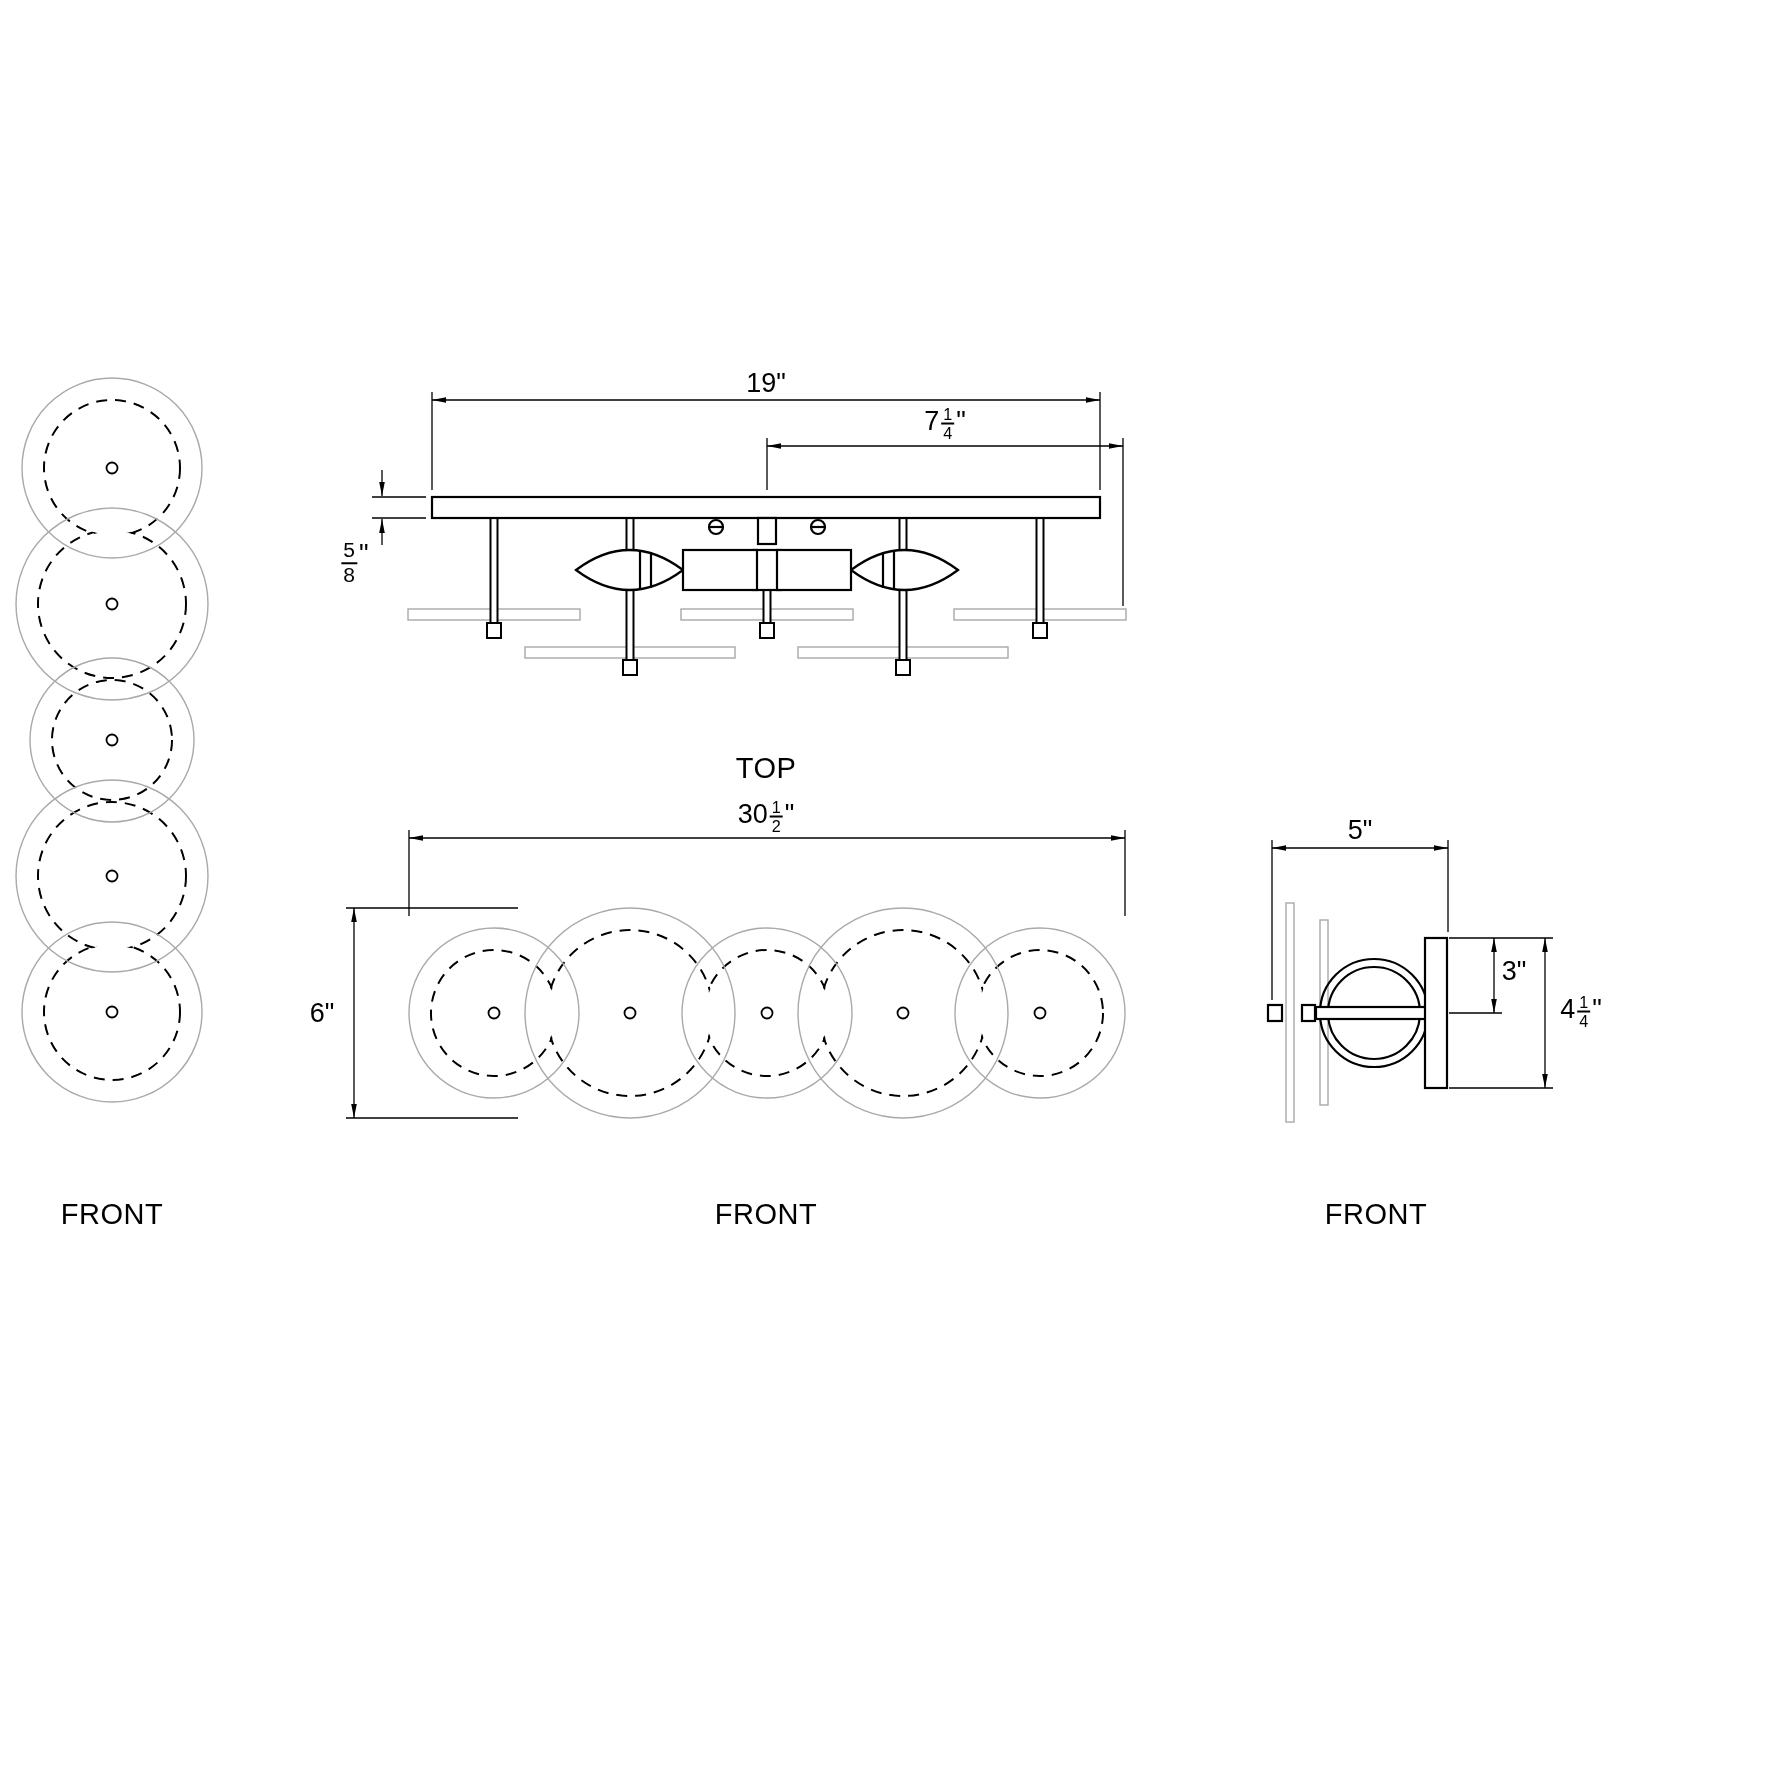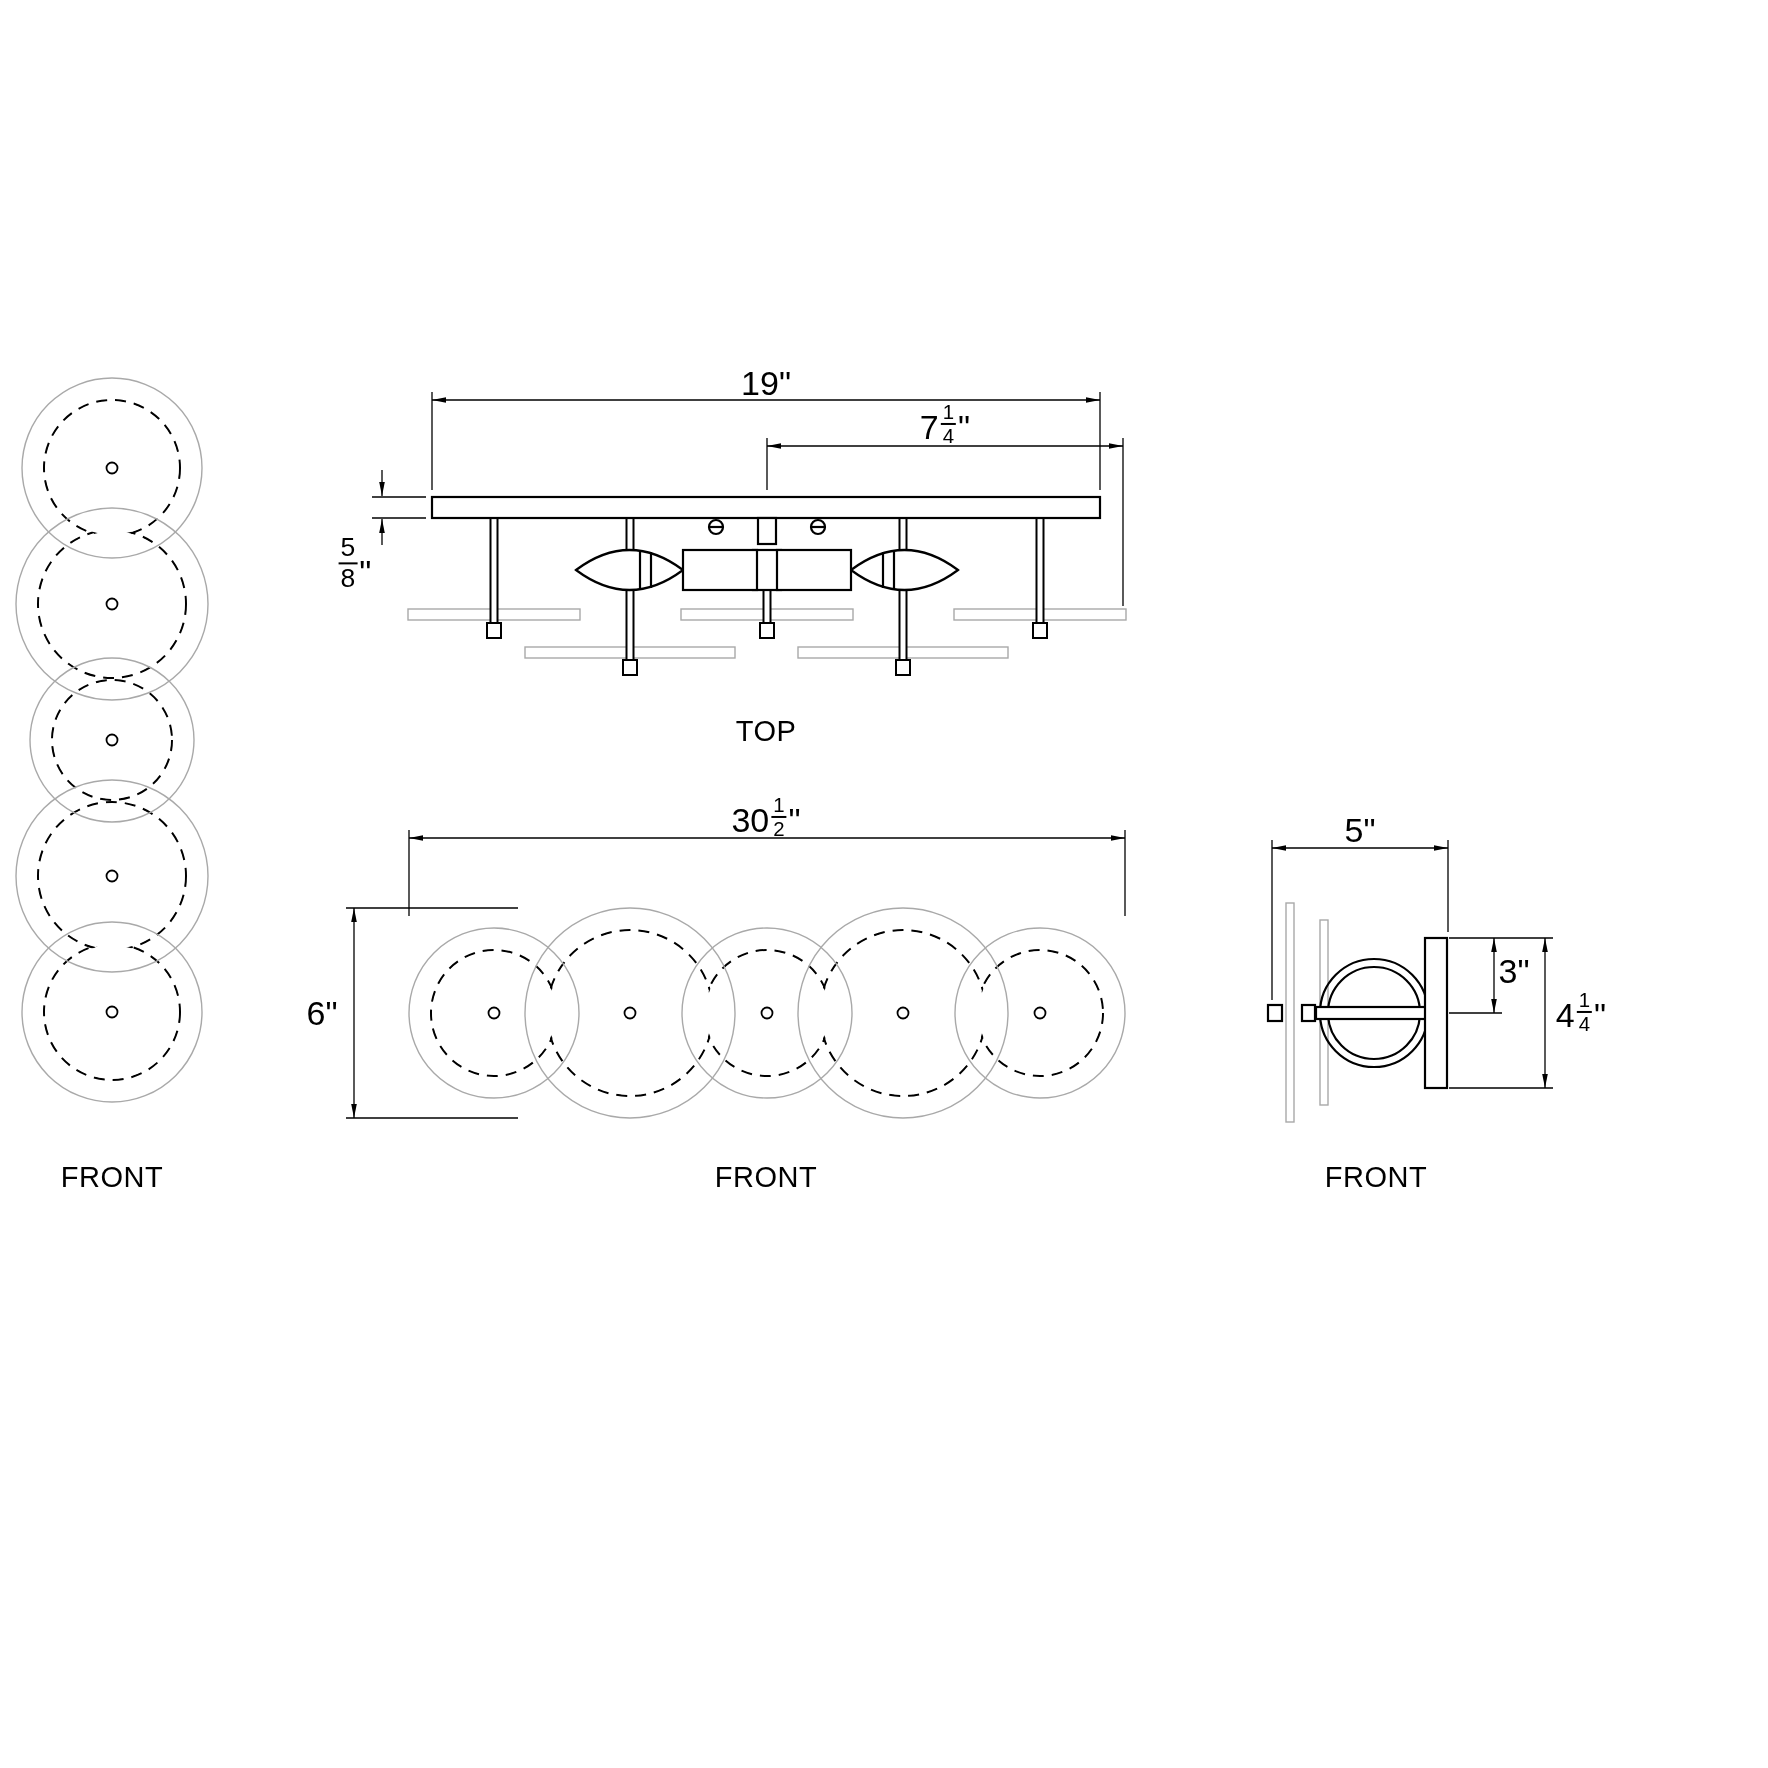--- a/index.html
+++ b/index.html
@@ -7,27 +7,27 @@
           font-family:"Liberation Sans","DejaVu Sans",sans-serif;color:#000;overflow:hidden;}
   svg{position:absolute;left:0;top:0;}
   .ol{stroke:#000;stroke-width:2.2;fill:none;}
   .olw{stroke:#000;stroke-width:2.2;fill:#fff;}
   .thin{stroke:#000;stroke-width:2;fill:#fff;}
   .gray{stroke:#a9a9a9;stroke-width:1.4;fill:none;}
   .dash{stroke:#000;stroke-width:2;fill:none;stroke-dasharray:11 8;}
   .wfill{fill:#fff;stroke:none;}
   .dim{stroke:#000;stroke-width:1.3;fill:none;}
   .dot{stroke:#000;stroke-width:1.8;fill:#fff;}
-  .dim-label{position:absolute;transform:translate(-50%,-50%);display:flex;align-items:flex-end;
-             font-size:34px;white-space:nowrap;}
+  .dim-label{position:absolute;transform:translate(-50%,-50%);display:flex;align-items:flex-start;
+             font-size:27px;white-space:nowrap;}
   .frac{display:inline-flex;flex-direction:column;align-items:center;font-size:0.6em;
         line-height:1.08;margin:0 2px;}
   .fnum{border-bottom:2px solid #000;padding:0 2px;}
   .fden{padding:0 2px;}
-  .view-label{position:absolute;transform:translate(-50%,-50%);font-size:29px;letter-spacing:0.5px;}
+  .view-label{position:absolute;transform:translate(-50%,-50%);font-size:29px;letter-spacing:0.5px;margin-top:37px;}
 </style>
 </head>
 <body>
 
 <div class="canvas">
 
 <svg width="1768" height="1768" viewBox="0 0 1768 1768">
   <defs>
     <marker id="arrow" viewBox="0 0 12 6" refX="12" refY="3" markerWidth="15" markerHeight="7" orient="auto-start-reverse" markerUnits="userSpaceOnUse">
       <path d="M0,0.6 L12,3 L0,5.4 Z" fill="#000"></path>

